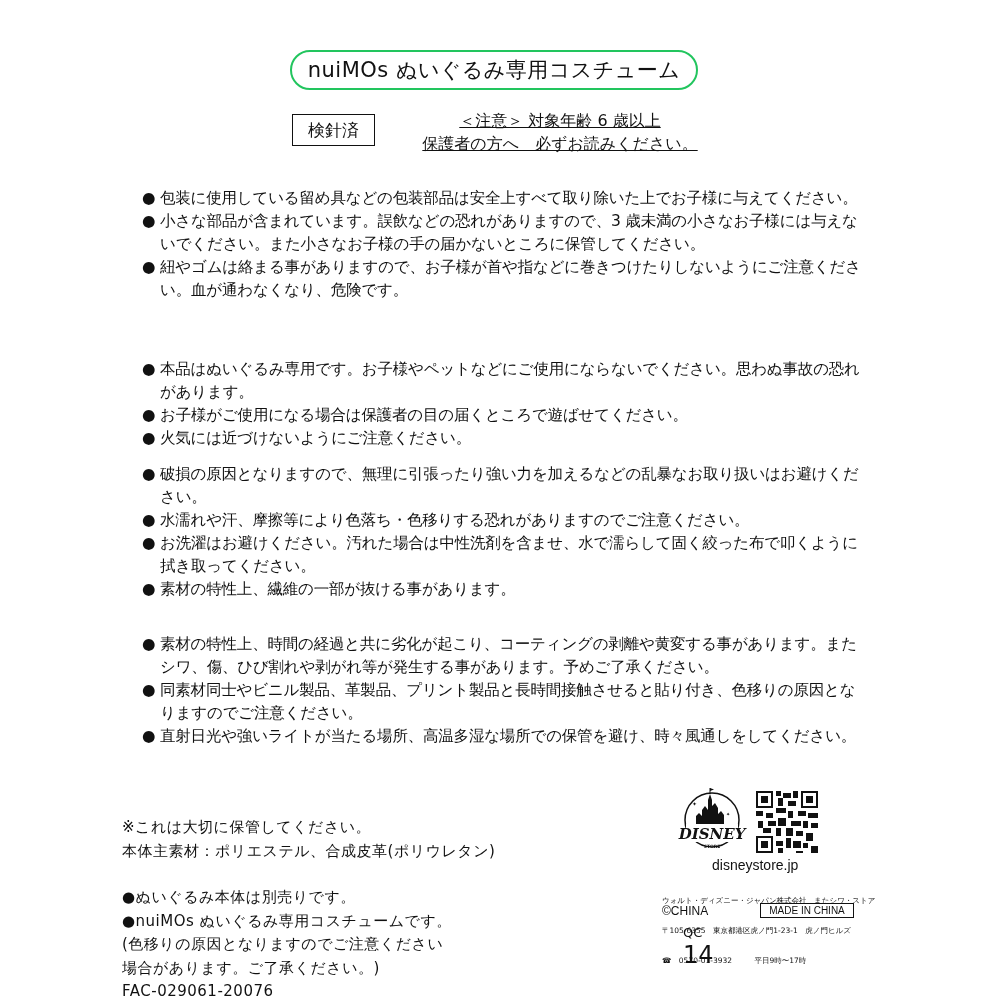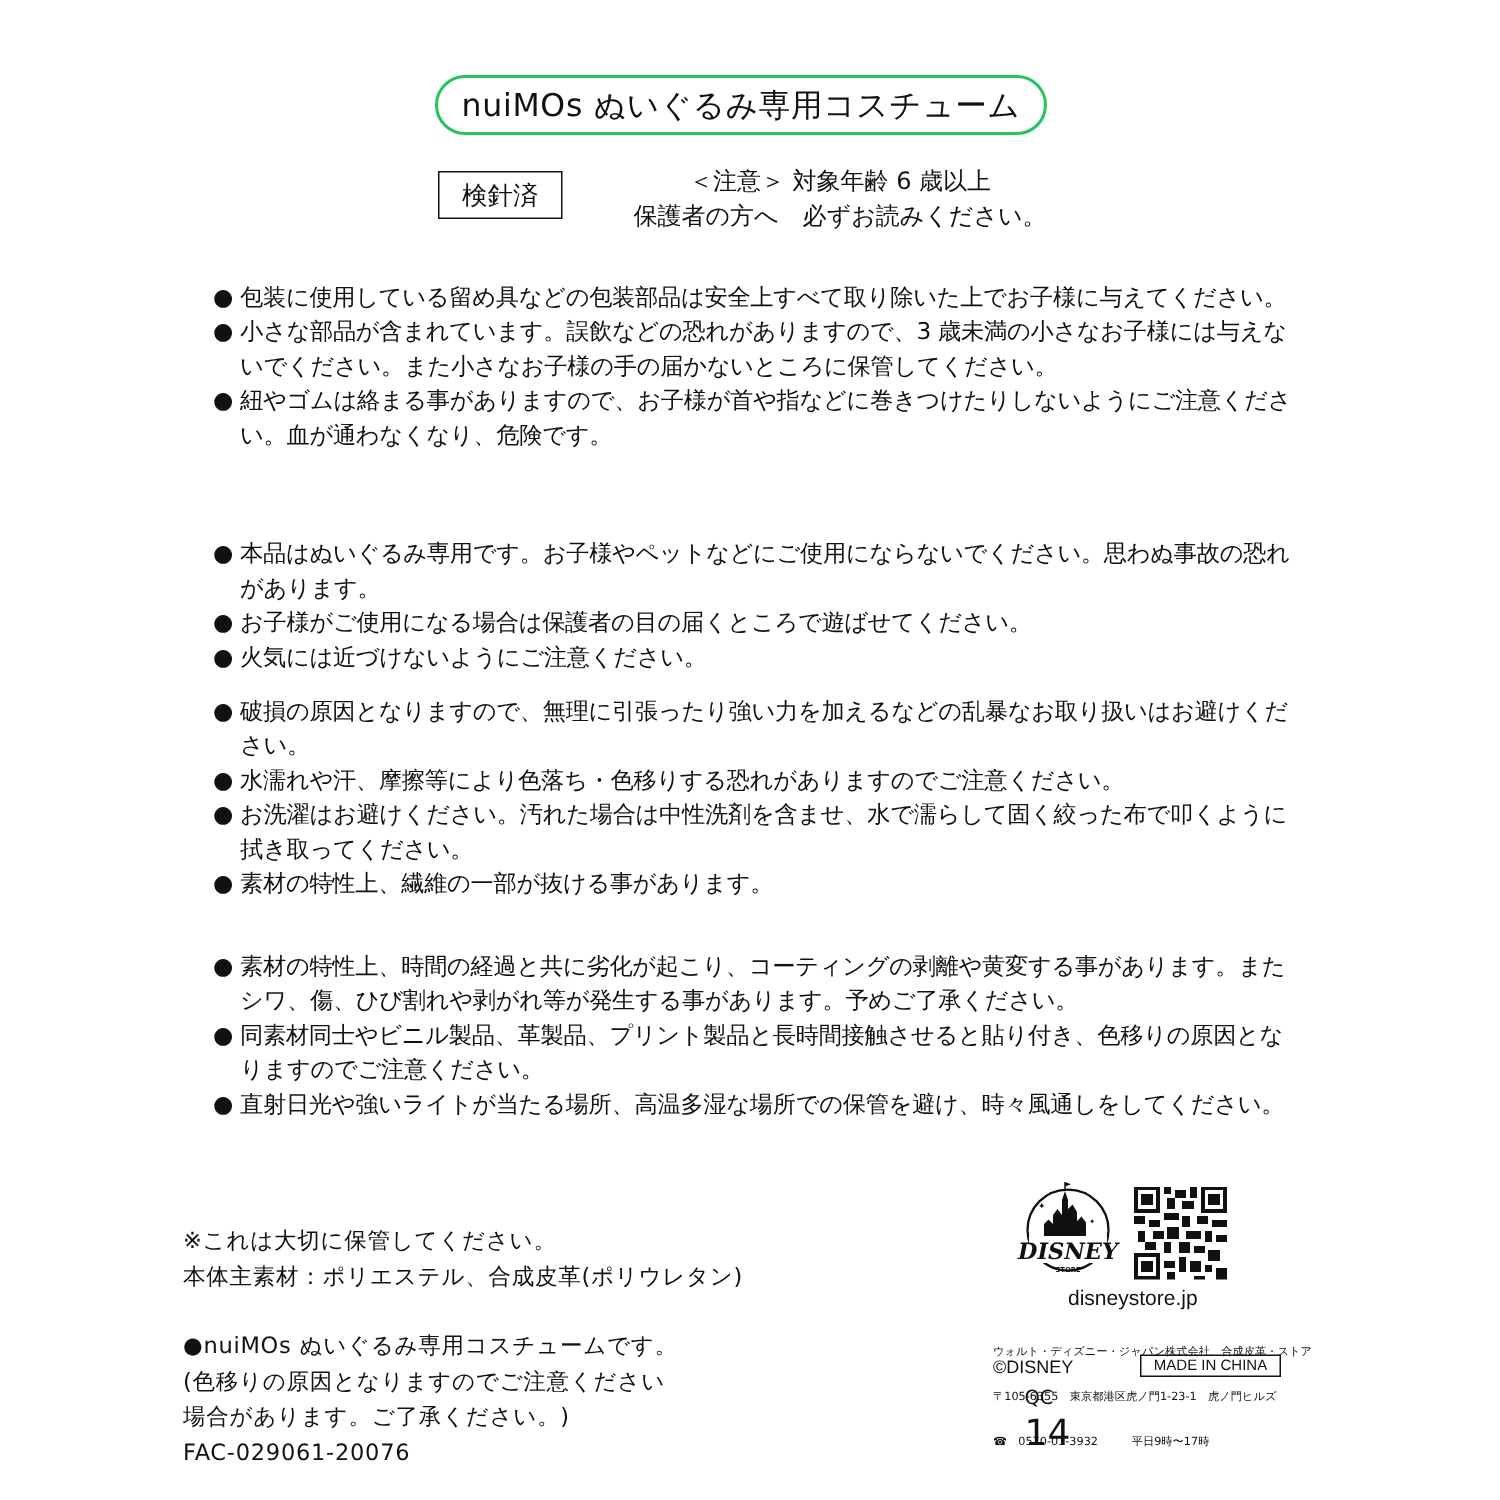--- a/index.html
+++ b/index.html
@@ -9,21 +9,21 @@
   .title-pill {
     left:290px; top:50px; width:408px; height:40px;
     border:2px solid #22c55e; border-radius:22px; box-sizing:border-box;
     display:flex; align-items:center; justify-content:center;
     font-size:21px; letter-spacing:0.5px;
   }
   .inspect-box {
     left:292px; top:114px; width:83px; height:32px; border:1.5px solid #111; box-sizing:border-box;
     display:flex; align-items:center; justify-content:center; font-size:17px;
   }
-  .notice { left:410px; top:109px; width:300px; text-align:center; font-size:16px; line-height:23px; }
+  .notice { left:410px; top:109px; width:300px; text-align:center; font-size:16px; line-height:23px;text-decoration:underline; }
   .section { left:142px; width:720px; font-size:15.5px; line-height:23px; }
   .item { padding-left:18px; text-indent:-18px; margin:0; letter-spacing:-0.2px; }
   .item .dot { display:inline-block; width:18px; text-indent:0; }
   .footer { left:122px; top:816px; width:420px; font-size:15px; line-height:23.5px; letter-spacing:0.5px; }
   .footer .gap { height:23px; }
   .logo { left:668px; top:786px; width:84px; height:70px; }
   .qr { left:756px; top:791px; width:62px; height:62px; }
   .site { left:712px; top:857px; font-size:14px; font-family:"Liberation Sans",sans-serif; }
   .addr { left:662px; top:876px; width:200px; font-size:7.5px; line-height:10px; white-space:pre; }
   .copyright { left:662px; top:904px; font-size:12px; font-family:"Liberation Sans",sans-serif; }
@@ -66,20 +66,21 @@
 <div class="abs section" style="top:633px;">
   <p class="item"><span class="dot">●</span><span>素材の特性上、時間の経過と共に劣化が起こり、コーティングの剥離や黄変する事があります。またシワ、傷、ひび割れや剥がれ等が発生する事があります。予めご了承ください。</span></p>
   <p class="item"><span class="dot">●</span><span>同素材同士やビニル製品、革製品、プリント製品と長時間接触させると貼り付き、色移りの原因となりますのでご注意ください。</span></p>
   <p class="item"><span class="dot">●</span><span>直射日光や強いライトが当たる場所、高温多湿な場所での保管を避け、時々風通しをしてください。</span></p>
 </div>
 
 <div class="abs footer">
   <div>※これは大切に保管してください。</div>
   <div>本体主素材：ポリエステル、合成皮革(ポリウレタン)</div>
   <div class="gap"></div>
+  <div>●ぬいぐるみ本体は別売りです。</div>
   <div>●nuiMOs ぬいぐるみ専用コスチュームです。</div>
   <div>(色移りの原因となりますのでご注意ください</div>
   <div>場合があります。ご了承ください。)</div>
   <div>FAC-029061-20076</div>
 </div>
 
 <div class="abs logo">
   <svg width="84" height="70" viewBox="0 0 84 70">
     <circle cx="44" cy="34" r="27" fill="none" stroke="#111" stroke-width="1.5"></circle>
 
@@ -136,22 +137,22 @@
         <rect x="22" y="22" width="3" height="3"></rect>
       <rect x="9" y="23" width="2" height="2"></rect>
         <rect x="16" y="24" width="3" height="1"></rect>
     </g>
   </svg>
 </div>
 
 <div class="abs site">disneystore.jp</div>
 
 <div class="abs addr">
-  <div>ウォルト・ディズニー・ジャパン株式会社　合成皮革・ストア</div>
+  <div>ウォルト・ディズニー・ジャパン株式会社　またシワ・ストア</div>
   <div>〒105-6355　東京都港区虎ノ門1-23-1　虎ノ門ヒルズ</div>
   <div>☎　0570-01-3932　　　平日9時〜17時</div>
 </div>
 
-<div class="abs copyright">©DISNEY</div>
+<div class="abs copyright">©CHINA</div>
 <div class="abs made">MADE IN CHINA</div>
 
 <div class="abs qc">QC</div>
 <div class="abs qc-num">14</div>
 
 </body></html>

